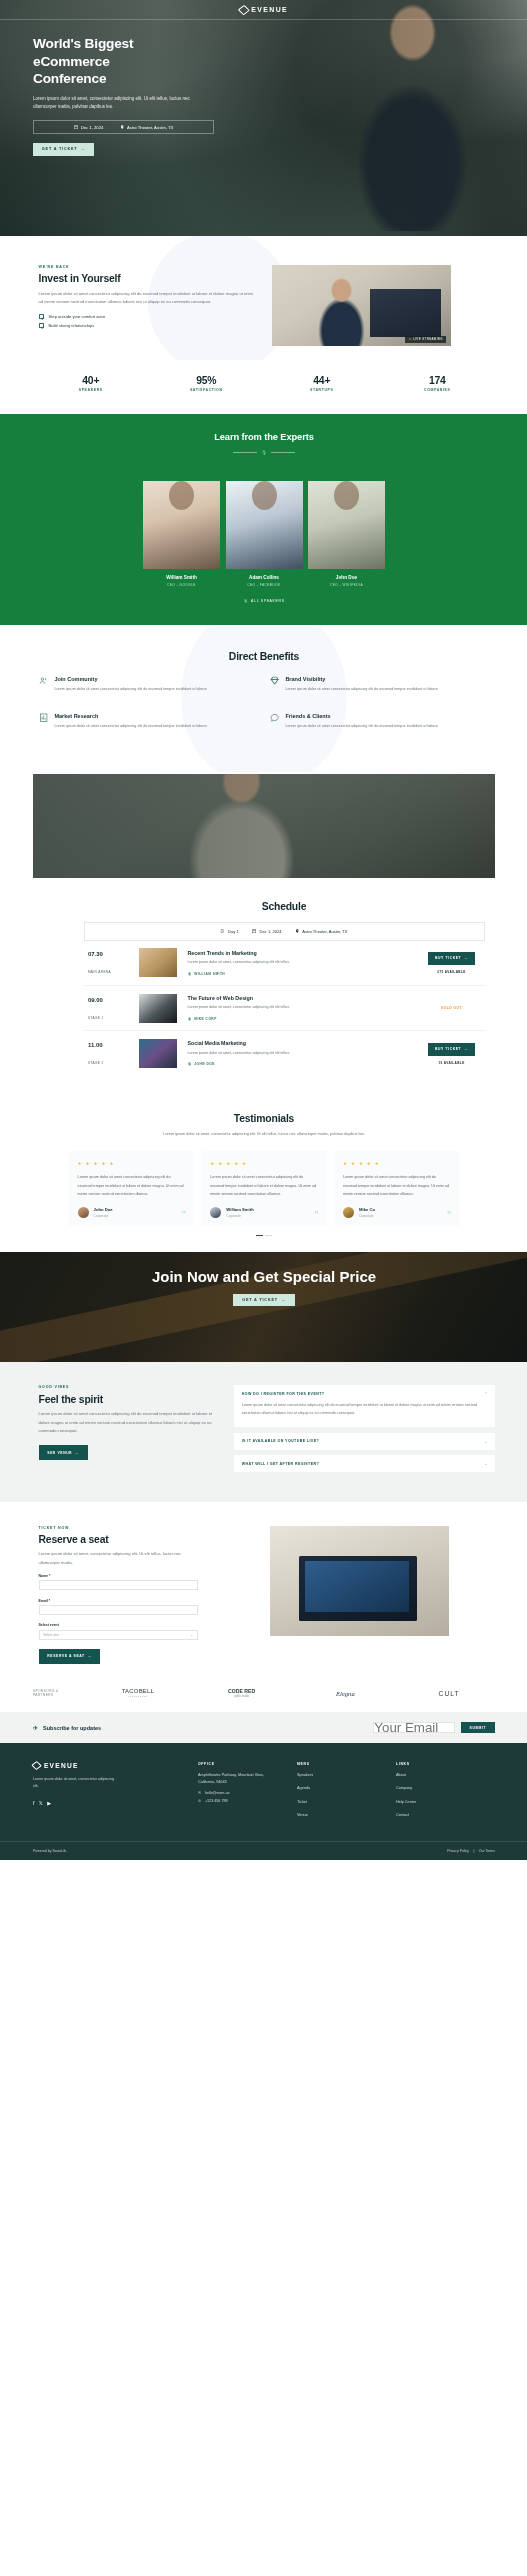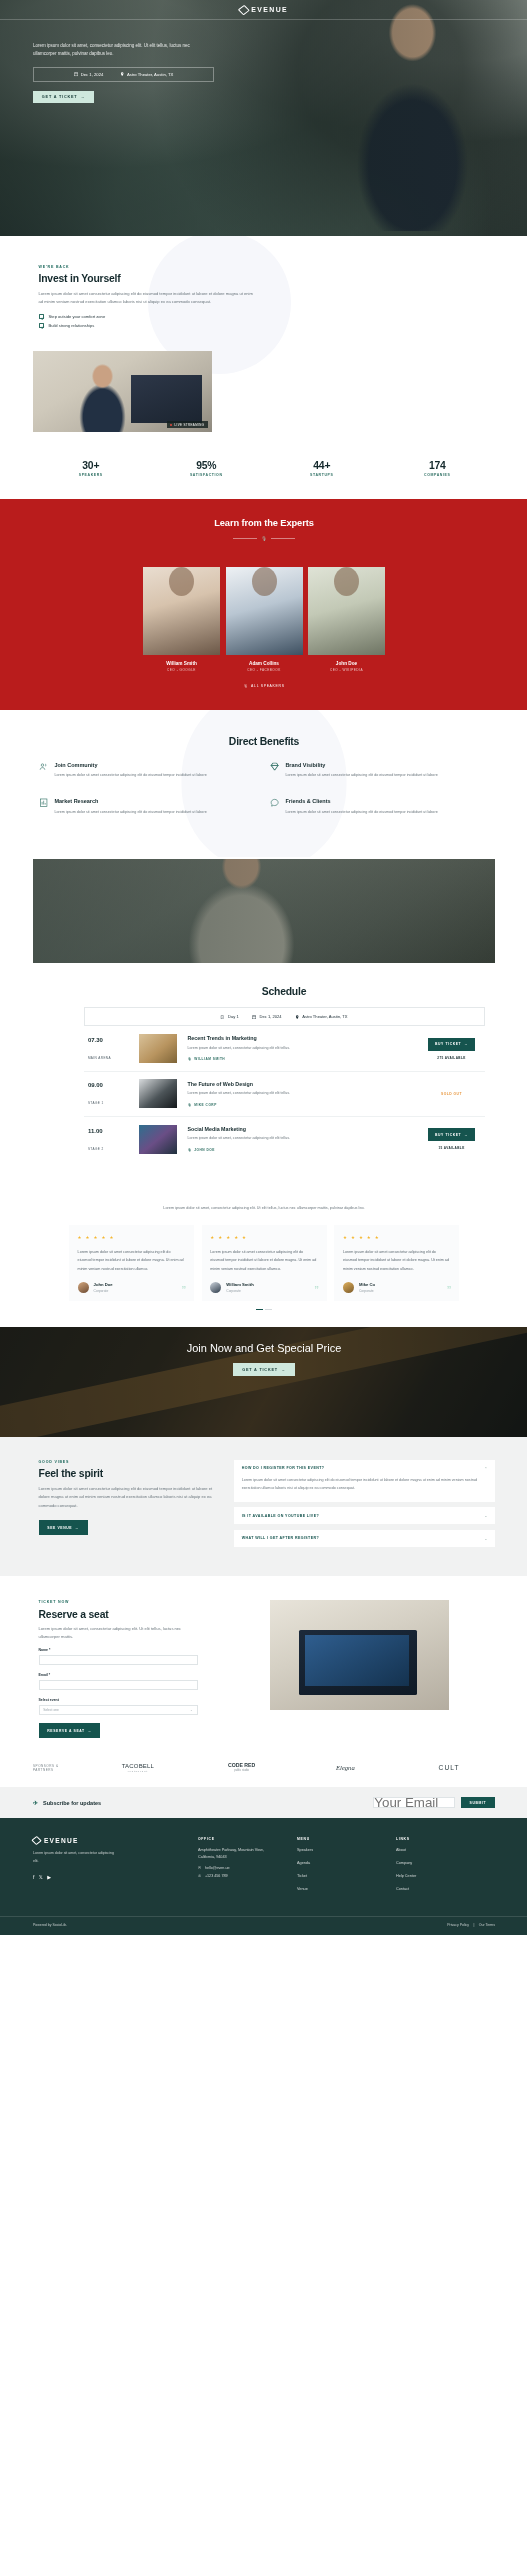--- a/index.html
+++ b/index.html
@@ -57,21 +57,21 @@
   .ic { display:inline-block; width:4.4px; height:4.4px; }
   .btn-mint {
     display:inline-flex; align-items:center; gap:3.3px; justify-content:center;
     background:#cfe8dd; color:#123733; font-size:3.8px; font-weight:700; letter-spacing:0.8px;
     padding:4.4px 8.8px; border:none; cursor:pointer; margin-top:8.8px;
   }
 
   
   .invest { padding: 29px 0 14.3px; background:#fff; position:relative; overflow:hidden; }
   .invest::before{content:"";position:absolute;left:148px;top:-5.5px;width:143px;height:143px;border-radius:50%;background:#f6f7fb;}
-  .invest-row { display:flex; gap:18.7px; position:relative; z-index:2;flex-direction:column; }
+  .invest-row { display:flex; gap:18.7px; position:relative; z-index:2; }
   .invest-left { width:220px; padding-left:5.5px; }
   .eyebrow { color:#1f6a5e; font-size:3.6px; font-weight:700; letter-spacing:0.8px; }
   .h2 { font-size:10.4px; font-weight:700; margin-top:4.4px; letter-spacing:-0.2px; color:#14292c; }
   .p { color:#6a757c; font-size:4.1px; line-height:2.05; margin-top:5.5px; }
   .checks { margin-top:7.7px; }
   .check { display:flex; align-items:center; gap:5px; font-size:4.1px; color:#2b3b40; margin-bottom:3.8px; }
   .check-box { width:5px;height:5px;border:0.7px solid #2e6f63; border-radius:0.5px; position:relative; flex:none; }
   .check-box::after{content:"";position:absolute;left:1.1px;top:1.8px;width:2px;height:1px;border-left:0.7px solid #2e6f63;border-bottom:0.7px solid #2e6f63;transform:rotate(-45deg);}
   .invest-img {
     width:179px;height:81px;flex:none;position:relative;overflow:hidden;
@@ -82,21 +82,21 @@
   .live-badge{position:absolute;right:4.4px;bottom:3.3px;background:rgba(20,32,30,.82);color:#fff;font-size:2.9px;letter-spacing:0.4px;padding:1.6px 3.3px;display:flex;align-items:center;gap:2.2px;}
   .live-dot{width:2.2px;height:2.2px;border-radius:50%;background:#e0483f;}
 
   
   .stats { display:flex; padding: 14.3px 0 22px; }
   .stat { flex:1; text-align:center; }
   .stat-num { font-size:10.4px; font-weight:700; color:#14292c; letter-spacing:-0.2px; }
   .stat-lab { font-size:3.5px; letter-spacing:0.6px; color:#2e6f63; margin-top:2.2px; font-weight:600; }
 
   
-  .speakers { background:#b91c1c; padding: 18.7px 0 22px; }
+  .speakers { background:#15803d; padding: 18.7px 0 22px; }
   .h2-light { color:#fff; font-size:9.3px; font-weight:700; text-align:center; letter-spacing:-0.1px; }
   .divider { display:flex;align-items:center;justify-content:center;gap:4.4px;margin-top:7.7px; }
   .divider i { display:block;width:24px;height:0.5px;background:rgba(255,255,255,.45); }
   .mic { color:#9fd8c7; font-size:4.4px; }
   .speaker-grid { display:flex; gap:5.5px; justify-content:center; margin-top:12px; }
   .speaker { width:77px; }
   .speaker-ph { width:77px;height:88px; }
   .sp1{background:linear-gradient(165deg,#e9ddd0 0%,#d7c3ad 40%,#6b5747 100%);}
   .sp2{background:linear-gradient(165deg,#eef1f4 0%,#b9c6d2 45%,#3e5061 100%);}
   .sp3{background:linear-gradient(165deg,#dfe3d6 0%,#c3c9b6 45%,#6e7463 100%);}
@@ -167,21 +167,21 @@
   .quote{position:absolute;right:7.7px;bottom:6.6px;color:#bfe4d5;font-size:9.3px;line-height:1;font-weight:700;}
   .dots{display:flex;gap:2.7px;justify-content:center;margin-top:8.8px;}
   .dots i{width:6.6px;height:1.1px;background:#d4dadd;display:block;}
   .dots i.on{background:#15544e;}
 
   
   .cd{position:relative;height:110px;overflow:hidden;background:linear-gradient(120deg,#2a2017 0%,#3b2c1c 30%,#6b4a28 52%,#2b2118 78%,#171310 100%);}
   .cd-stripe{position:absolute;left:-33px;top:22px;width:605px;height:38px;transform:rotate(-12deg);background:linear-gradient(90deg,#7b5429,#a06f33 45%,#5e4222);opacity:.9;}
   .cd-ov{position:absolute;inset:0;background:rgba(16,24,22,.58);}
   .cd-in{position:relative;z-index:3;text-align:center;padding-top:15.4px;}
-  .cd-t{color:#fff;font-size:11px;font-weight:400;}
+  .cd-t{color:#fff;font-size:15px;font-weight:700;}
   .cd-boxes{display:flex;gap:6.6px;justify-content:center;margin-top:12px;}
   .cd-b{width:52px;height:36px;border:0.5px solid rgba(255,255,255,.5);display:flex;flex-direction:column;align-items:center;justify-content:center;}
   .cd-n{color:#fff;font-size:8.8px;font-weight:700;}
   .cd-l{color:rgba(255,255,255,.88);font-size:3.6px;margin-top:3.3px;}
 
   
   .faq{background:#f1f2f2;padding:23px 0 24px;}
   .faq-row{display:flex;gap:20px;}
   .faq-left{width:181px;padding-left:5.5px;}
   .faq-right{flex:1;}
@@ -248,20 +248,25 @@
   <div class="hero-overlay"></div>
 
   <div class="topbar">
     <div class="brand">
       <span class="brand-mark"></span>
       <span class="brand-text">EVENUE</span>
     </div>
   </div>
 
   <div class="hero-inner">
+    <h1 class="hero-title">
+      <span>World's Biggest</span><br>
+      <span>eCommerce</span><br>
+      <span>Conference</span>
+    </h1>
     <p class="hero-sub">Lorem ipsum dolor sit amet, consectetur adipiscing elit. Ut elit tellus, luctus nec ullamcorper mattis, pulvinar dapibus leo.</p>
     <div class="hero-meta">
       <span>
         <svg class="ic" viewBox="0 0 16 16" fill="none" stroke="#fff" stroke-width="1.4">
             <rect x="2" y="3" width="12" height="11"></rect>
             <path d="M2 6h12M5 1.5v3M11 1.5v3"></path>
           </svg>
         <b style="font-weight:400">Dec 1, 2024</b>
       </span>
       <span>
@@ -301,21 +306,21 @@
       <div class="live-badge">
         <span class="live-dot"></span>
         <span>LIVE STREAMING</span>
       </div>
     </div>
   </div>
 </section>
 
 <section class="wrap stats">
   <div class="stat">
-    <div class="stat-num">30+</div>
+    <div class="stat-num">40+</div>
     <div class="stat-lab">SPEAKERS</div>
   </div>
   <div class="stat">
     <div class="stat-num">95%</div>
     <div class="stat-lab">SATISFACTION</div>
   </div>
   <div class="stat">
     <div class="stat-num">44+</div>
     <div class="stat-lab">STARTUPS</div>
   </div>
@@ -497,20 +502,21 @@
       <button class="btn-teal">
           <span>BUY TICKET</span>
           <span>→</span>
         </button>
       <div class="s-avail">15 AVAILABLE</div>
     </div>
   </div>
 </section>
 
 <section class="testi">
+  <h2 class="h2c">Testimonials</h2>
   <p class="testi-sub">Lorem ipsum dolor sit amet, consectetur adipiscing elit. Ut elit tellus, luctus nec ullamcorper mattis, pulvinar dapibus leo.</p>
   <div class="t-grid">
     <div class="t-card">
       <div class="stars">★ ★ ★ ★ ★</div>
       <div class="t-text">Lorem ipsum dolor sit amet consectetur adipiscing elit do eiusmod tempor incididunt ut labore et dolore magna. Ut enim ad minim veniam nostrud exercitation ullamco.</div>
       <div class="t-foot">
         <div class="t-av av1"></div>
         <div>
           <div class="t-name">John Doe</div>
           <div class="t-role">Corporate</div>

